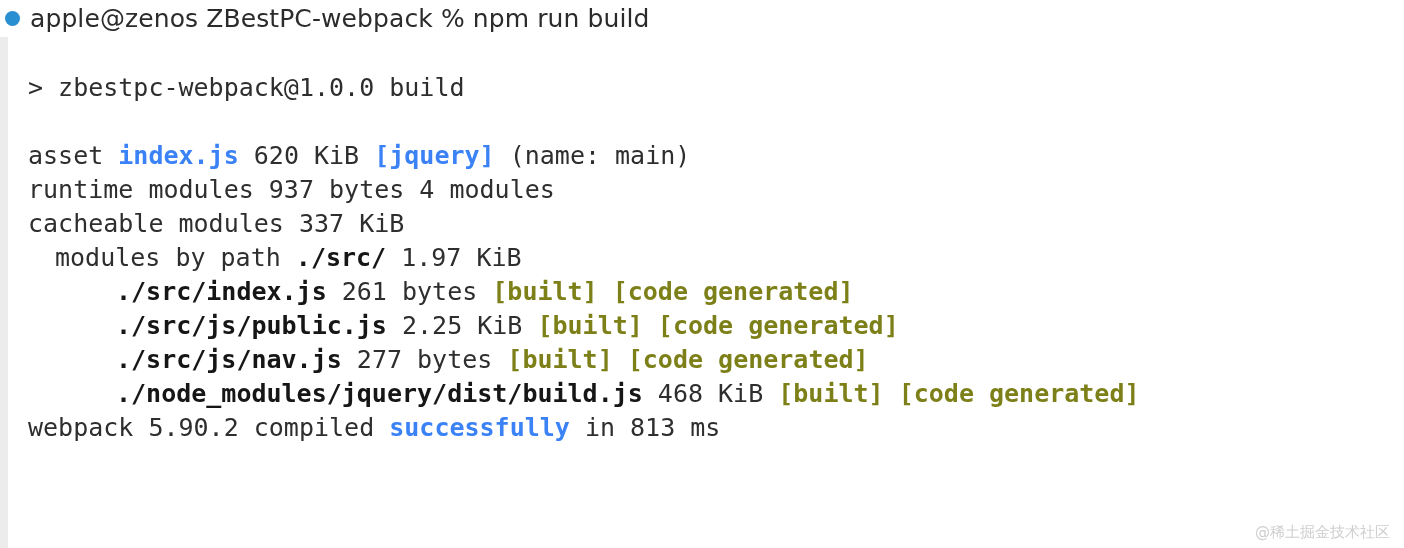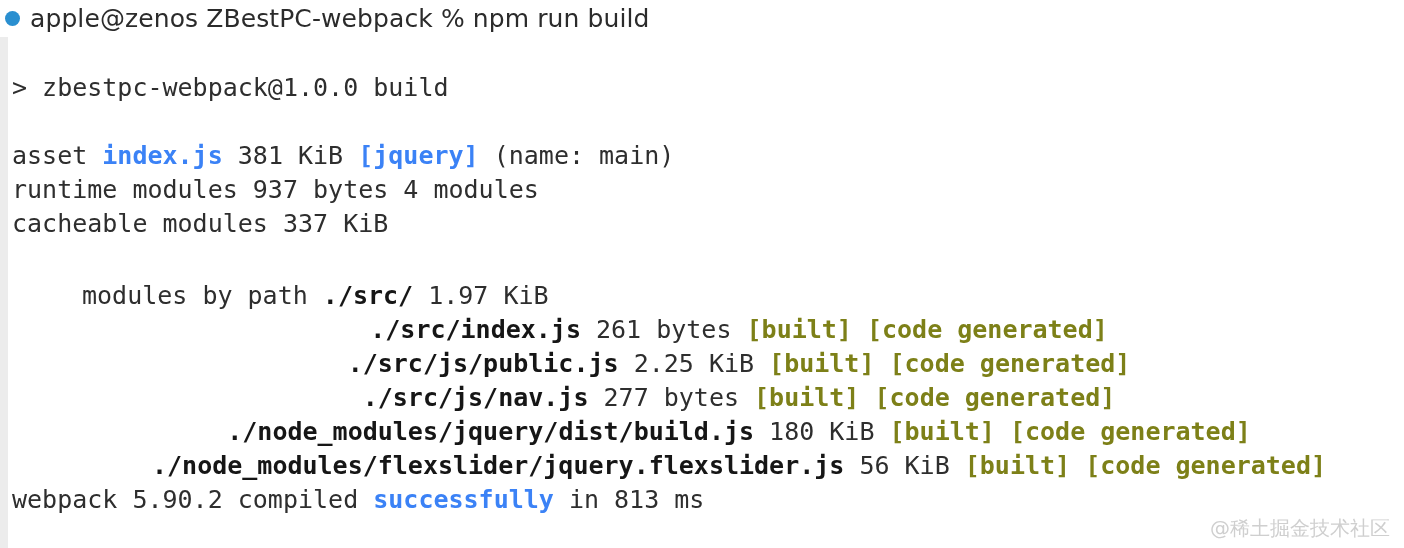--- a/index.html
+++ b/index.html
@@ -74,37 +74,37 @@
     height: 34px;
     line-height: 34px;
     white-space: pre;
     font-family: "DejaVu Sans Mono", "Liberation Mono", monospace;
     font-size: 25px;
     color: #2e2e2e;
   }
   .line.blank { color: transparent; }
 
   
-  .ind-0 { padding-left: 12px; }
-  .ind-1 { padding-left: 82px; margin-top: 38px; }
-  .ind-2 { padding-left: 74px; text-align: center; }
+  .ind-0 { padding-left: 28px; }
+  .ind-1 { padding-left: 55px; }
+  .ind-2 { padding-left: 116px; }
 
   
   .t-plain   { color: #2e2e2e; }
   .t-green   { color: #3b82f6; font-weight: bold; }
   .t-olive   { color: #7d8018; font-weight: bold; }
   .t-bold    { color: #161616; font-weight: bold; }
 
   
   #watermark {
     position: absolute;
     right: 14px;
     bottom: 6px;
     font-family: "DejaVu Sans", "Liberation Sans", sans-serif;
-    font-size: 20px;
+    font-size: 15px;
     color: #cfcfcf;
     white-space: pre;
     user-select: none;
   }
 </style>
 </head>
 <body>
 
 <div id="terminal">
 
@@ -112,27 +112,26 @@
 
   <div id="prompt-line">
     <span id="prompt-dot"></span>
     <span id="prompt-text">apple@zenos ZBestPC-webpack % npm run build</span>
   </div>
 
   <div id="output">
       <div class="line ind-0 blank"><span class="t-plain"> </span></div>
       <div class="line ind-0"><span class="t-plain">&gt; zbestpc-webpack@1.0.0 build</span></div>
       <div class="line ind-0 blank"><span class="t-plain"> </span></div>
-      <div class="line ind-0"><span class="t-plain">asset </span><span class="t-green">index.js</span><span class="t-plain"> 381 KiB </span><span class="t-green">[jquery]</span><span class="t-plain"> (name: main)</span></div>
+      <div class="line ind-0"><span class="t-plain">asset </span><span class="t-green">index.js</span><span class="t-plain"> 620 KiB </span><span class="t-green">[jquery]</span><span class="t-plain"> (name: main)</span></div>
       <div class="line ind-0"><span class="t-plain">runtime modules 937 bytes 4 modules</span></div>
       <div class="line ind-0"><span class="t-plain">cacheable modules 337 KiB</span></div>
       <div class="line ind-1"><span class="t-plain">modules by path </span><span class="t-bold">./src/</span><span class="t-plain"> 1.97 KiB</span></div>
       <div class="line ind-2"><span class="t-bold">./src/index.js</span><span class="t-plain"> 261 bytes </span><span class="t-olive">[built] [code generated]</span></div>
       <div class="line ind-2"><span class="t-bold">./src/js/public.js</span><span class="t-plain"> 2.25 KiB </span><span class="t-olive">[built] [code generated]</span></div>
       <div class="line ind-2"><span class="t-bold">./src/js/nav.js</span><span class="t-plain"> 277 bytes </span><span class="t-olive">[built] [code generated]</span></div>
-      <div class="line ind-2"><span class="t-bold">./node_modules/jquery/dist/build.js</span><span class="t-plain"> 180 KiB </span><span class="t-olive">[built] [code generated]</span></div>
-      <div class="line ind-2"><span class="t-bold">./node_modules/flexslider/jquery.flexslider.js</span><span class="t-plain"> 56 KiB </span><span class="t-olive">[built] [code generated]</span></div>
+      <div class="line ind-2"><span class="t-bold">./node_modules/jquery/dist/build.js</span><span class="t-plain"> 468 KiB </span><span class="t-olive">[built] [code generated]</span></div>
       <div class="line ind-0"><span class="t-plain">webpack 5.90.2 compiled </span><span class="t-green">successfully</span><span class="t-plain"> in 813 ms</span></div>
     </div>
 
   <div id="watermark">@稀土掘金技术社区</div>
 
 </div>
 
 </body></html>

